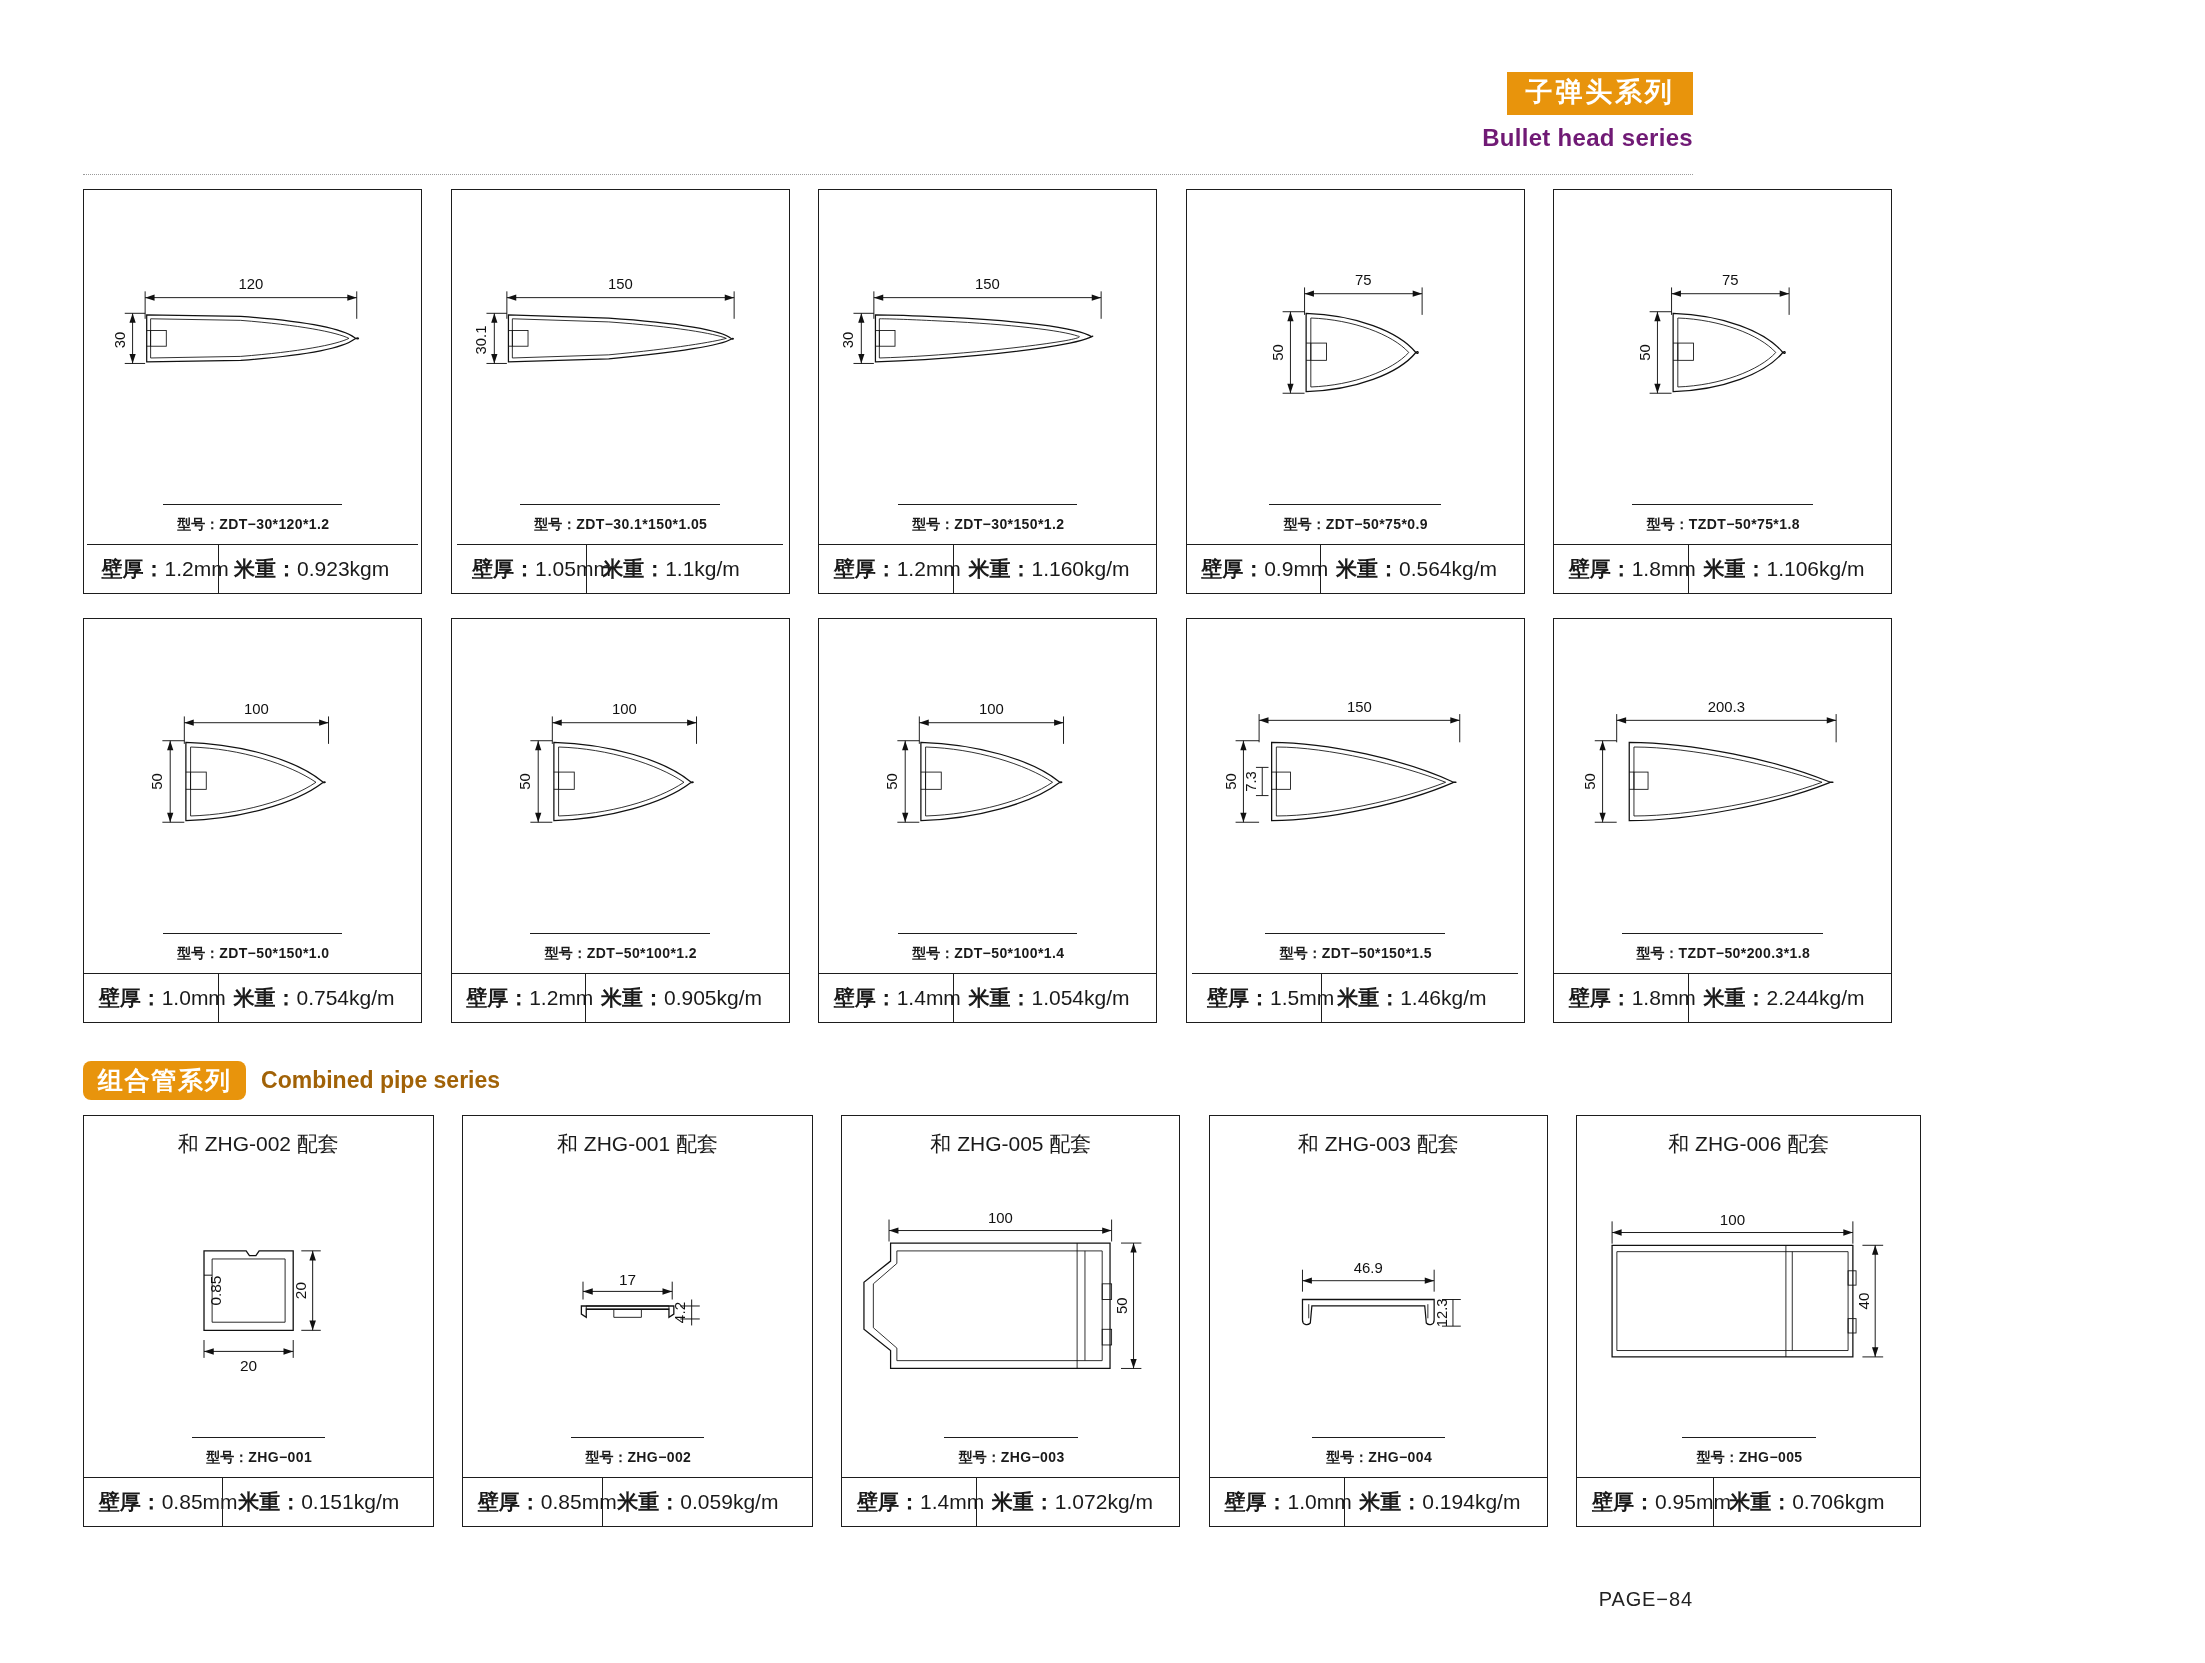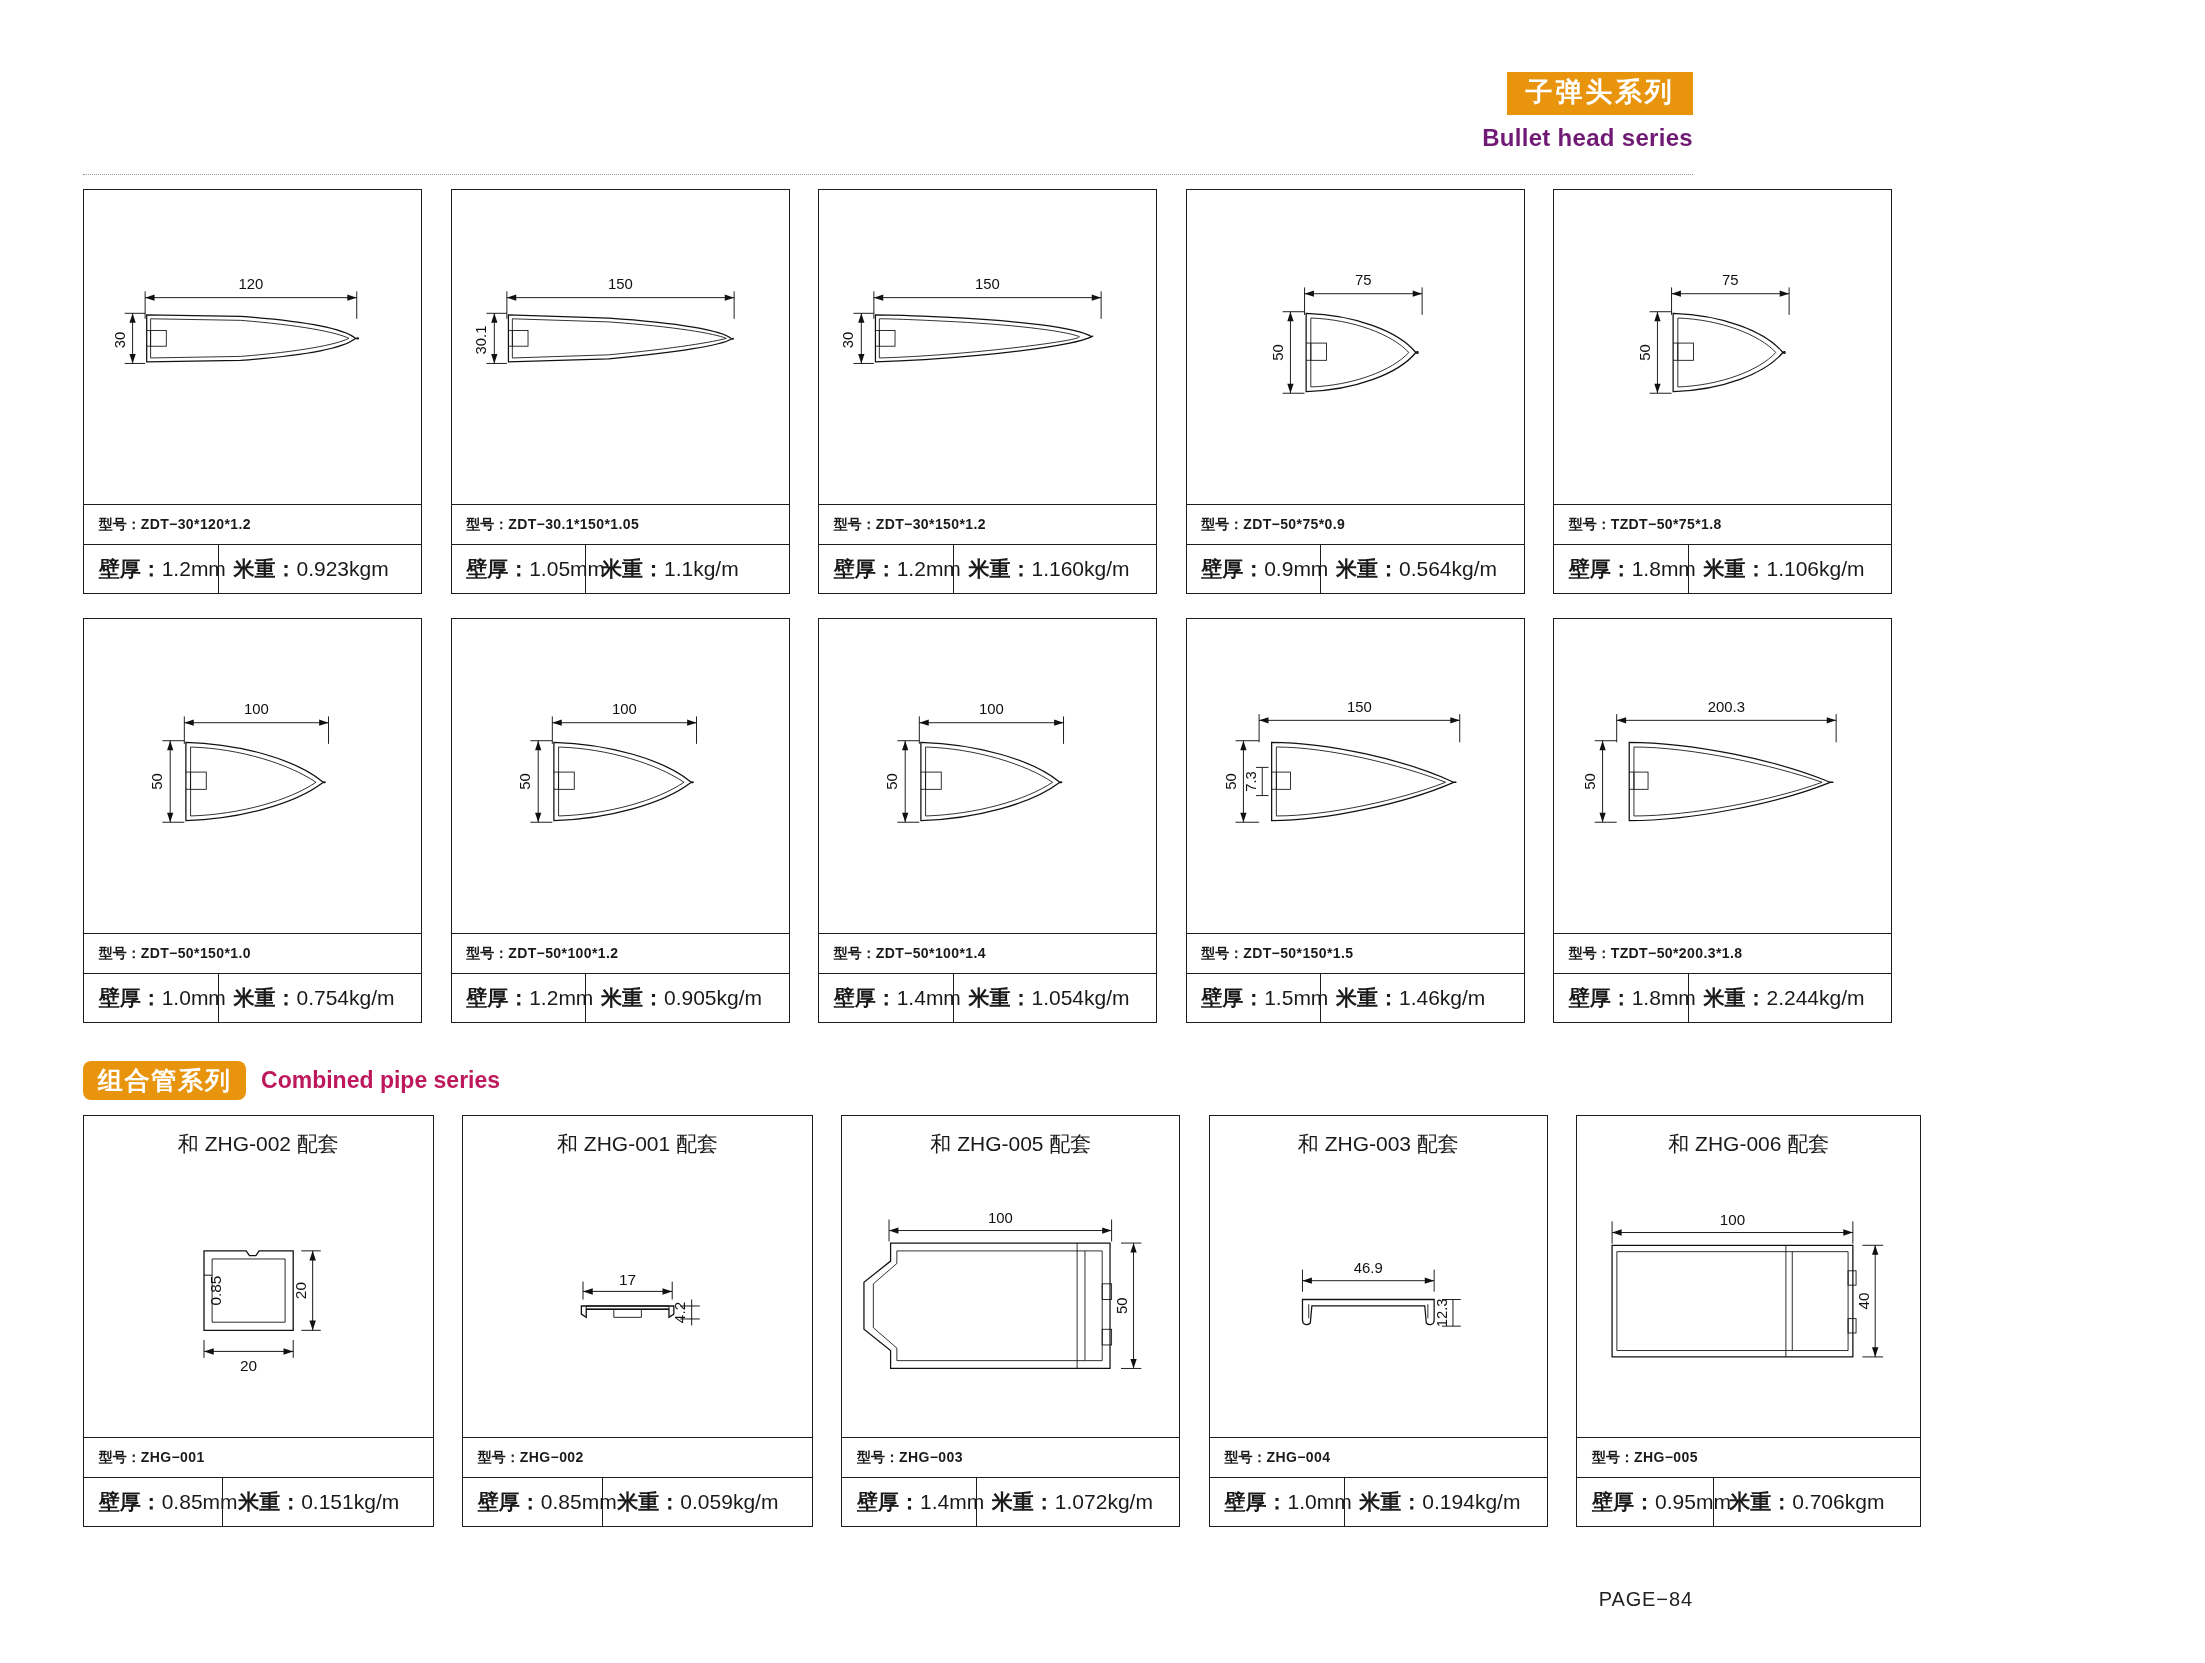--- a/index.html
+++ b/index.html
@@ -65,20 +65,21 @@
     grid-template-columns: repeat(5, 1fr);
     column-gap: 28.5px;
     row-gap: 24px;
     margin-top: 24px;
   }
   .card {
     border: 1.4px solid #1d1d1d;
     background: #fff;
     display: flex;
     flex-direction: column;
+    align-items: center;
   }
   .drawing {
     height: 314px;
     position: relative;
     overflow: hidden;
   }
   .drawing svg { display: block; width: 100%; height: 100%; }
 
   .row-model {
     border-top: 1.4px solid #1d1d1d;
@@ -123,21 +124,21 @@
     font-weight: bold;
     font-size: 25px;
     letter-spacing: 1.8px;
     padding: 6.4px 14.7px 7.3px 14.7px;
     line-height: 1;
     border-radius: 8px;
   }
   .section-sub {
     font-size: 23px;
     font-weight: bold;
-    color: #be185d;
+    color: #a16207;
     margin-left: 14.7px;
   }
 
   
   .pair-head {
     text-align: center;
     font-size: 21px;
     padding: 14.7px 7.3px 3.7px 7.3px;
   }
   .drawing-2 {

